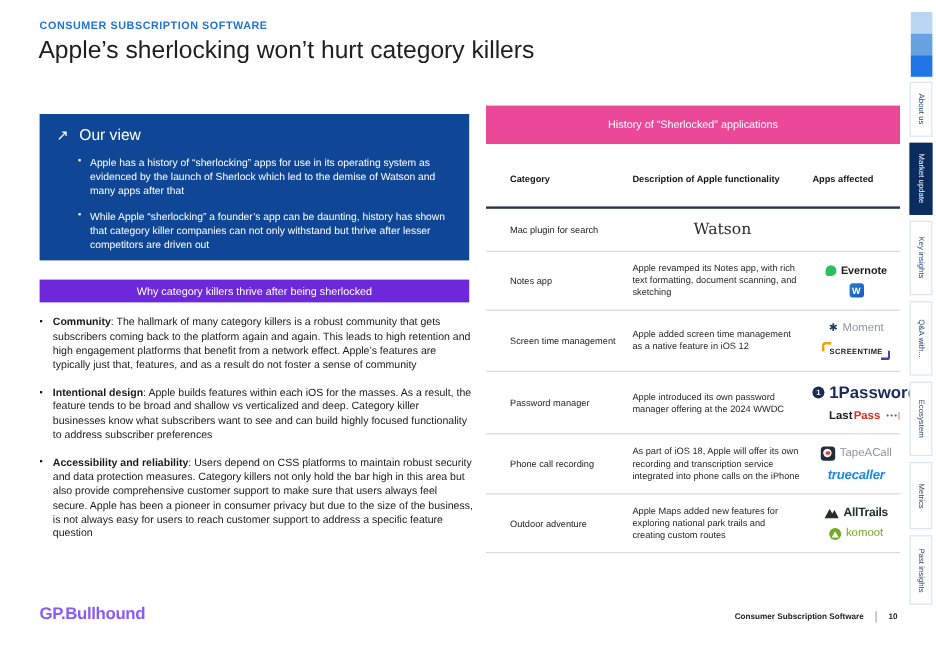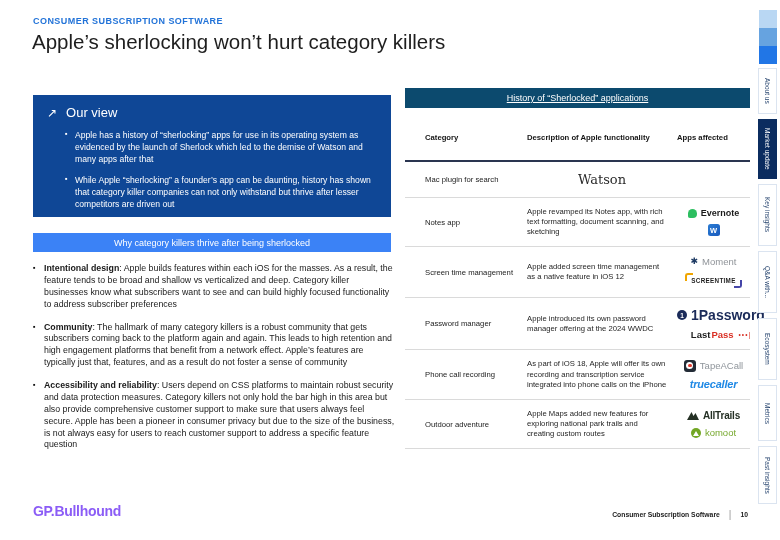--- a/index.html
+++ b/index.html
@@ -13,31 +13,31 @@
   .title{position:absolute;left:32px;top:30px;font-size:20.5px;font-weight:400;color:#1e1e1e;}
   
   .our-view{position:absolute;left:33px;top:95px;width:358px;height:122px;background:#0f4796;
     color:#fff;box-sizing:border-box;padding:10px 14px 6px 14px;}
   .ov-head{display:flex;align-items:center;gap:9px;font-size:13px;}
   .ov-arrow{font-size:12px;line-height:1;}
   .ov-list{margin:9px 0 0 18px;padding:0;list-style:none;}
   .ov-list li{position:relative;padding-left:10px;margin-bottom:9px;font-size:8.6px;line-height:1.4;}
   .ov-list li::before{content:"▪";position:absolute;left:0;top:0;font-size:7.5px;}
   
-  .why-bar{position:absolute;left:33px;top:233px;width:358px;height:19px;background:#3b82f6;
+  .why-bar{position:absolute;left:33px;top:233px;width:358px;height:19px;background:#6d28d9;
     color:#fff;font-size:9px;display:flex;align-items:center;justify-content:center;}
   .why-list{position:absolute;left:33px;top:263px;width:362px;margin:0;padding:0;list-style:none;}
   .why-list li{position:relative;padding-left:11px;margin-bottom:11px;font-size:8.8px;
     line-height:1.35;color:#1a1a1a;}
   .why-list li::before{content:"▪";position:absolute;left:0;top:0;font-size:7.5px;color:#111;}
   .why-list b{font-weight:700;}
   
   .panel{position:absolute;left:405px;top:88px;width:345px;}
-  .panel-bar{height:20px;background:#0c4a6e;color:#fff;font-size:9px;display:flex;
-    align-items:center;justify-content:center;text-decoration:underline;}
+  .panel-bar{height:32px;background:#ec4899;color:#fff;font-size:9px;display:flex;
+    align-items:center;justify-content:center;}
   .tbl{margin-top:25px;}
   .thead,.trow{display:grid;grid-template-columns:102px 150px 1fr;box-sizing:border-box;padding-left:20px;}
   .thead{font-weight:700;font-size:7.7px;padding-bottom:18px;border-bottom:2px solid #2a3550;color:#161616;}
   .trow{border-bottom:1px solid #dadada;padding-top:9px;padding-bottom:9px;align-items:center;
     font-size:7.7px;min-height:36px;}
   .cell-cat{color:#222;}
   .cell-desc{line-height:1.32;color:#1f1f1f;padding-right:10px;}
   .cell-apps{display:flex;flex-direction:column;gap:6px;align-items:center;}
   .app{display:flex;align-items:center;gap:4px;}
   
@@ -108,22 +108,22 @@
   <ul class="ov-list">
     <li>Apple has a history of “sherlocking” apps for use in its operating system as evidenced by the launch of Sherlock which led to the demise of Watson and many apps after that</li>
     <li>While Apple “sherlocking” a founder’s app can be daunting, history has shown that category killer companies can not only withstand but thrive after lesser competitors are driven out</li>
   </ul>
 </div>
 
 <div class="why-bar">
   <span>Why category killers thrive after being sherlocked</span>
 </div>
 <ul class="why-list">
+  <li><b>Community</b><span>: The hallmark of many category killers is a robust community that gets subscribers coming back to the platform again and again. This leads to high retention and high engagement platforms that benefit from a network effect. Apple’s features are typically just that, features, and as a result do not foster a sense of community</span></li>
   <li><b>Intentional design</b><span>: Apple builds features within each iOS for the masses. As a result, the feature tends to be broad and shallow vs verticalized and deep. Category killer businesses know what subscribers want to see and can build highly focused functionality to address subscriber preferences</span></li>
-  <li><b>Community</b><span>: The hallmark of many category killers is a robust community that gets subscribers coming back to the platform again and again. This leads to high retention and high engagement platforms that benefit from a network effect. Apple’s features are typically just that, features, and as a result do not foster a sense of community</span></li>
   <li><b>Accessibility and reliability</b><span>: Users depend on CSS platforms to maintain robust security and data protection measures. Category killers not only hold the bar high in this area but also provide comprehensive customer support to make sure that users always feel secure. Apple has been a pioneer in consumer privacy but due to the size of the business, is not always easy for users to reach customer support to address a specific feature question</span></li>
 </ul>
 
 <div class="panel">
   <div class="panel-bar">
     <span>History of “Sherlocked” applications</span>
   </div>
   <div class="tbl">
     <div class="thead">
       <div>Category</div>

